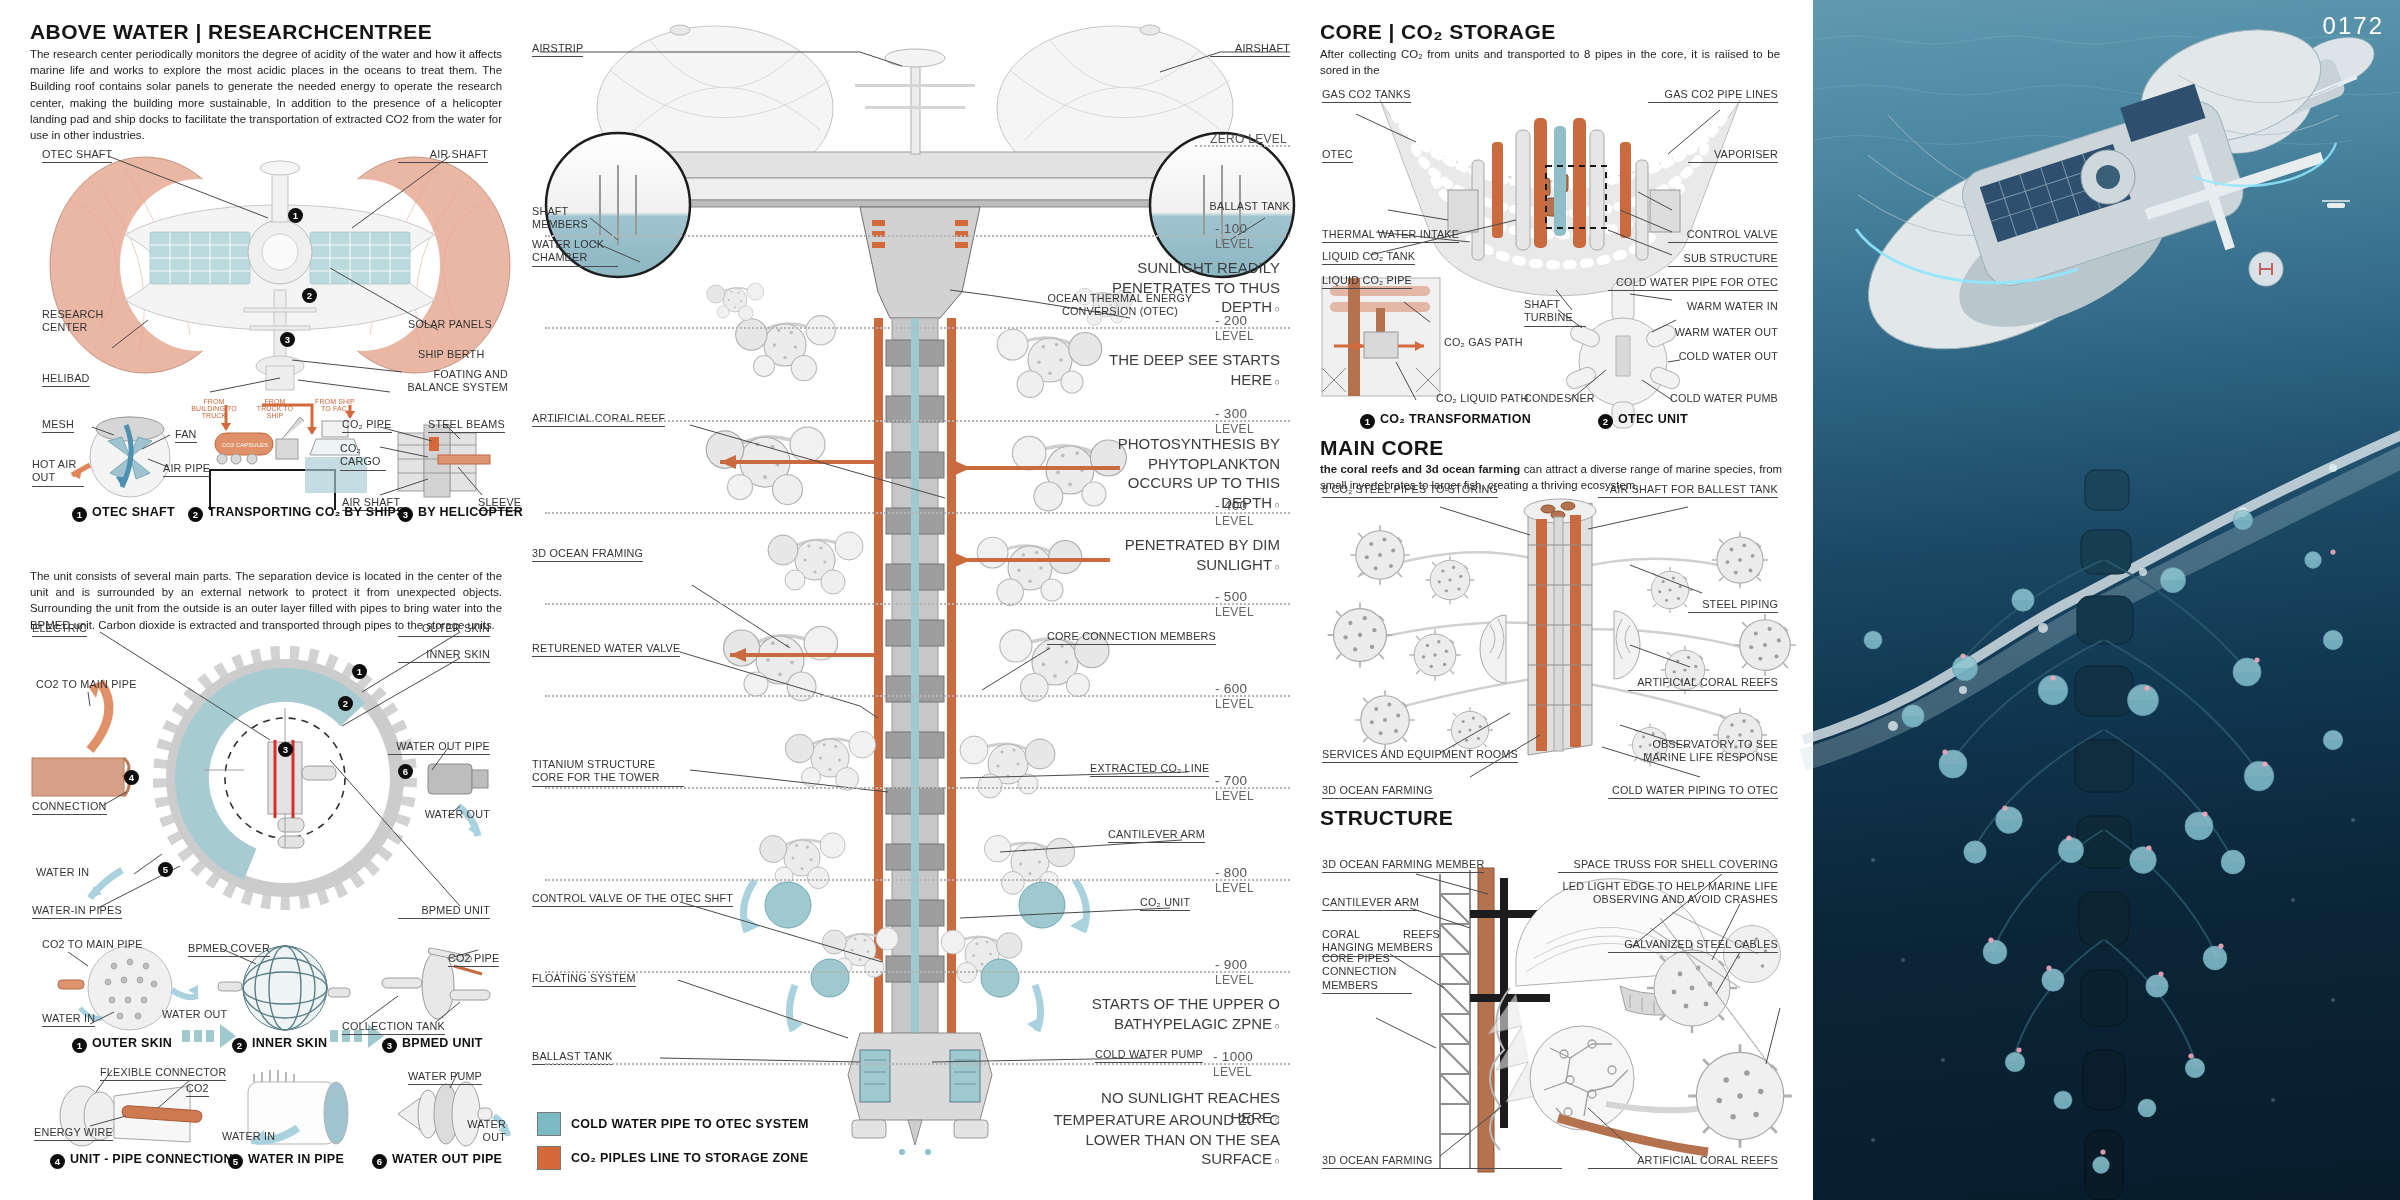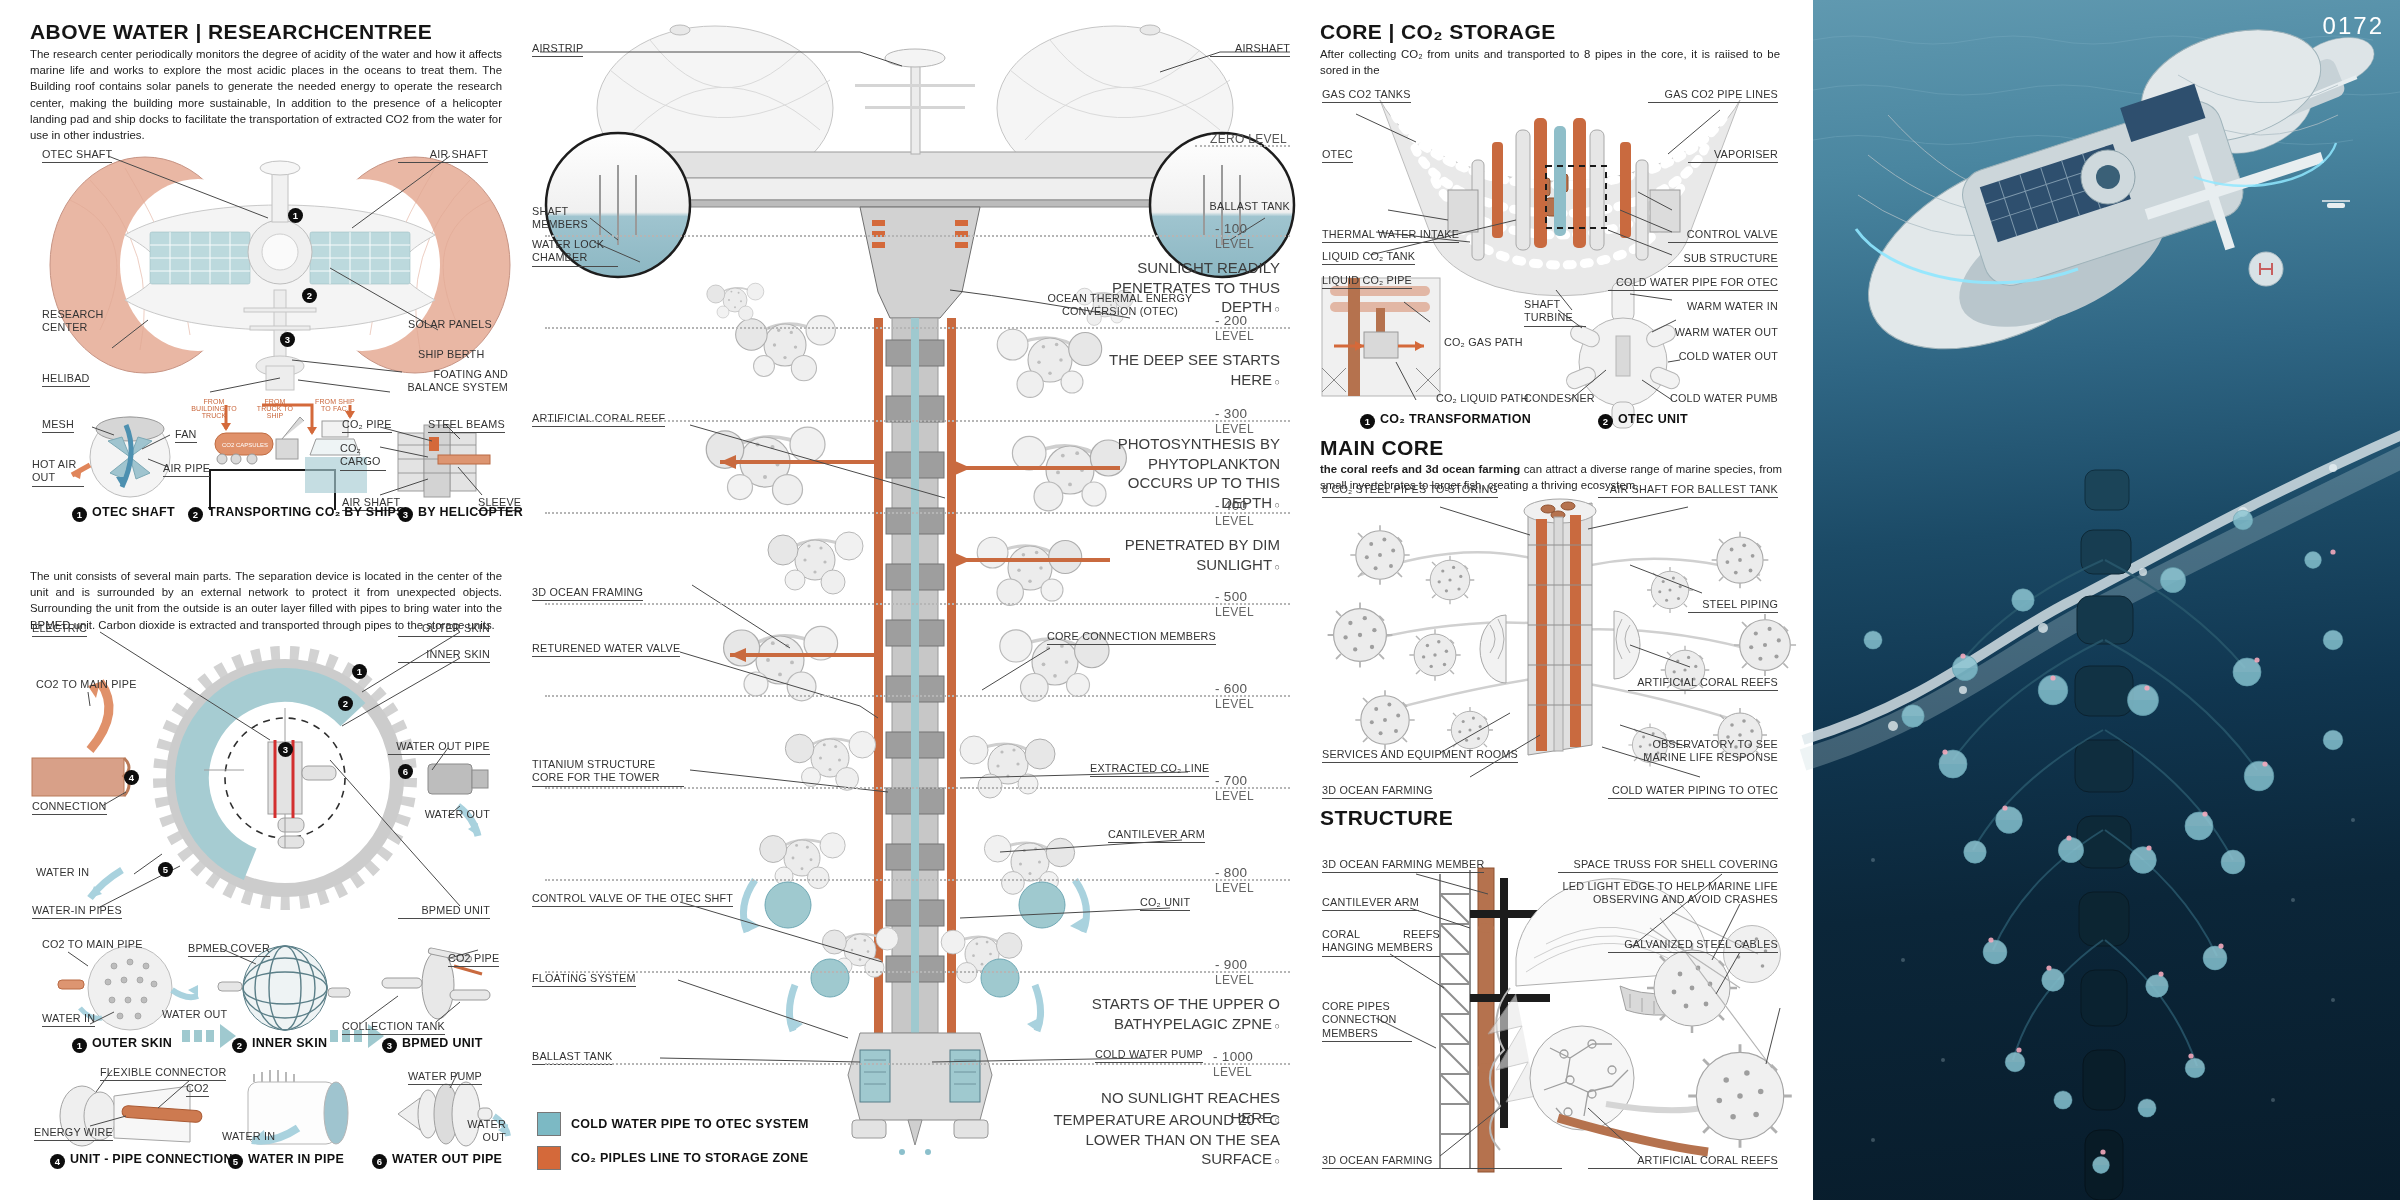--- a/index.html
+++ b/index.html
@@ -528,21 +528,21 @@
       <path d="M640,908 L430,918"></path>
       <path d="M618,1058 L402,1062"></path>
       <path d="M600,318 Q500,300 420,290"></path>
     </g>
   </svg>
 
   <div class="lbl u" style="left:532px; top:42px;">AIRSTRIP</div>
   <div class="lbl wrap" style="left:532px; top:205px; width:70px;">SHAFT MEMBERS</div>
   <div class="lbl u wrap" style="left:532px; top:238px; width:86px;">WATER LOCK CHAMBER</div>
   <div class="lbl u" style="left:532px; top:412px;">ARTIFICIAL CORAL REEF</div>
-  <div class="lbl u" style="left:532px; top:586px;">3D OCEAN FRAMING</div>
+  <div class="lbl u" style="left:532px; top:547px;">3D OCEAN FRAMING</div>
   <div class="lbl u" style="left:532px; top:642px;">RETURENED WATER VALVE</div>
   <div class="lbl u wrap" style="left:532px; top:758px; width:152px;">TITANIUM STRUCTURE CORE FOR THE TOWER</div>
   <div class="lbl u" style="left:532px; top:892px;">CONTROL VALVE OF THE OTEC SHFT</div>
   <div class="lbl u" style="left:532px; top:972px;">FLOATING SYSTEM</div>
   <div class="lbl u" style="left:532px; top:1050px;">BALLAST TANK</div>
 
   <div class="lbl u ra" style="left:1210px; top:42px; width:80px;">AIRSHAFT</div>
   <div class="lvl" style="left:1210px; top:132px; width:80px;"><span style="font-size:12px; color:#555;">ZERO LEVEL</span></div>
   <div class="lbl ra" style="left:1200px; top:200px; width:90px;">BALLAST TANK</div>
   <div class="lbl wrap ra" style="left:1030px; top:292px; width:180px; text-align:center;">OCEAN THERMAL ENERGY CONVERSION (OTEC)</div>
@@ -862,21 +862,21 @@
       <path d="M120,288 L180,240"></path>
         <path d="M320,288 L268,240"></path>
     </g>
   </svg>
   <div class="lbl u" style="left:1322px; top:858px;">3D OCEAN FARMING MEMBER</div>
   <div class="lbl u ra" style="left:1558px; top:858px; width:220px;">SPACE TRUSS FOR SHELL COVERING</div>
   <div class="lbl u" style="left:1322px; top:896px;">CANTILEVER ARM</div>
   <div class="lbl wrap ra" style="left:1548px; top:880px; width:230px;">LED LIGHT EDGE TO HELP MARINE LIFE OBSERVING AND AVOID CRASHES</div>
   <div class="lbl u wrap" style="left:1322px; top:928px; width:118px; text-align:justify;">CORAL REEFS HANGING MEMBERS</div>
   <div class="lbl u ra" style="left:1608px; top:938px; width:170px;">GALVANIZED STEEL CABLES</div>
-  <div class="lbl u wrap" style="left:1322px; top:1000px; width:90px;">CORE PIPES CONNECTION MEMBERS</div>
+  <div class="lbl u wrap" style="left:1322px; top:952px; width:90px;">CORE PIPES CONNECTION MEMBERS</div>
   <div class="lbl u" style="left:1322px; top:1154px; width:240px;">3D OCEAN FARMING</div>
   <div class="lbl u ra" style="left:1588px; top:1154px; width:190px;">ARTIFICIAL CORAL REEFS</div>
 
   <div id="photo">
     <svg style="left:0; top:0;" width="587" height="1200" viewBox="0 0 587 1200">
 
       <g stroke="#7fb0c4" stroke-width="1" opacity=".35">
         <path d="M0,40 q40,-8 80,0 t80,0 t80,0 t80,0 t80,0 t80,0 t80,0" fill="none"></path>
         <path d="M0,90 q50,-10 100,0 t100,0 t100,0 t100,0 t100,0 t100,0" fill="none"></path>
         <path d="M0,140 q45,-9 90,0 t90,0 t90,0 t90,0 t90,0 t90,0" fill="none"></path>

